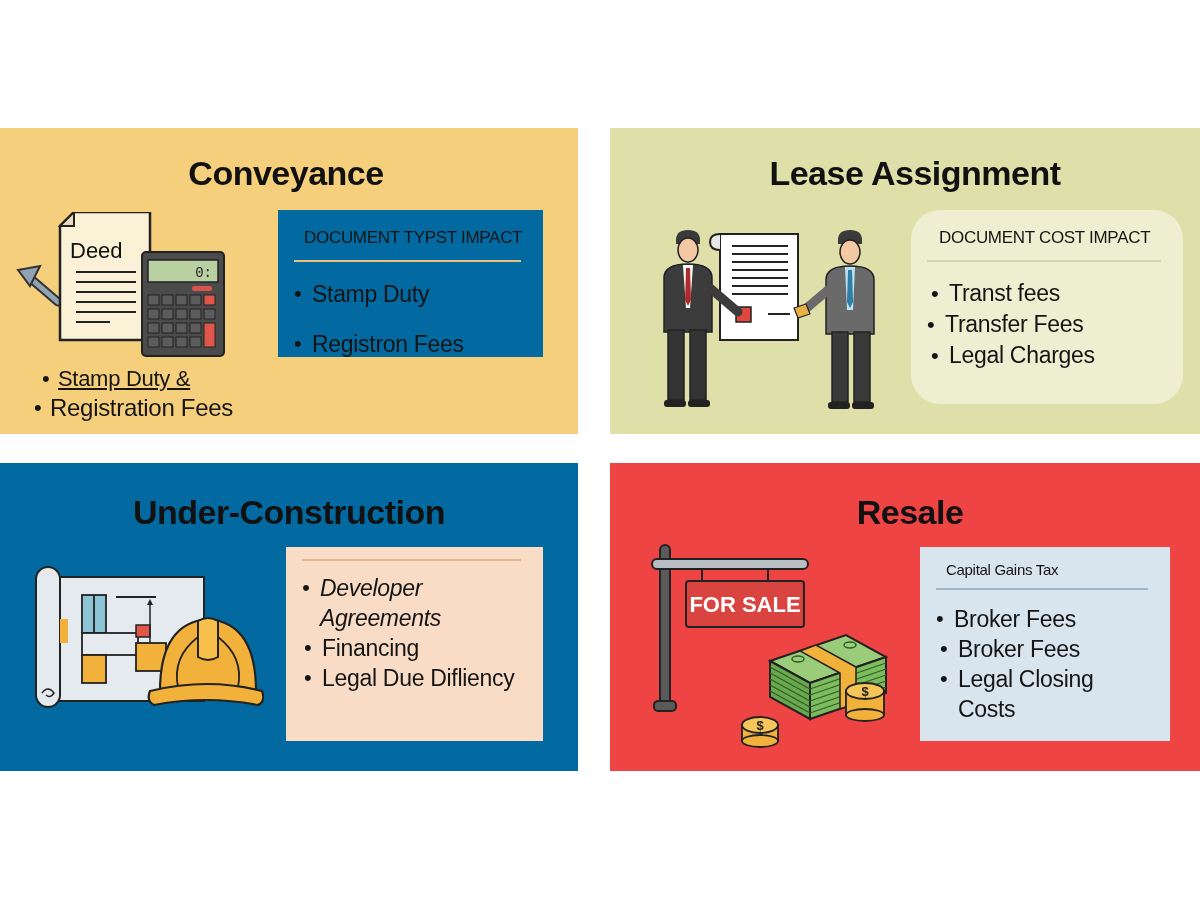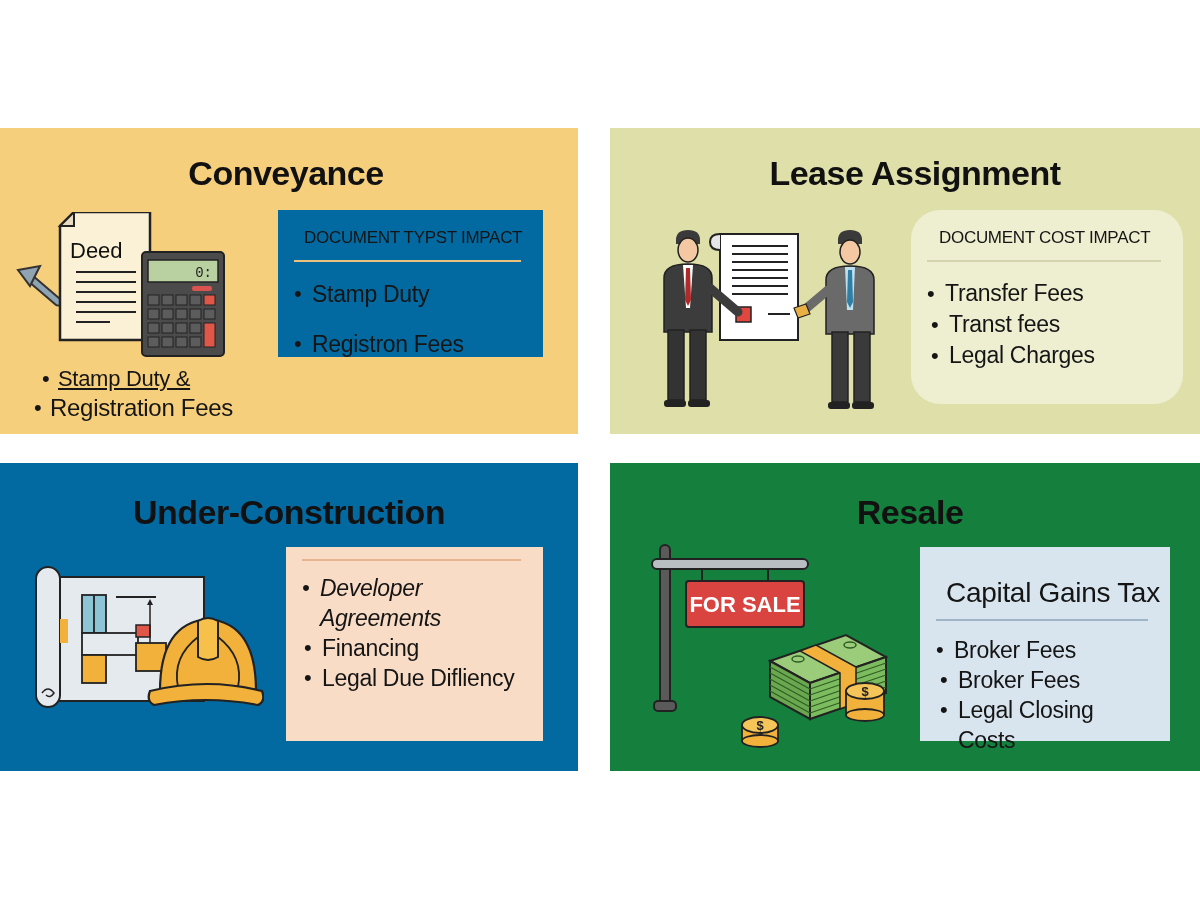--- a/index.html
+++ b/index.html
@@ -141,22 +141,22 @@
         <rect x="178" y="174" width="22" height="7" rx="3" fill="#222"></rect>
         <rect x="202" y="174" width="22" height="7" rx="3" fill="#222"></rect>
       </g>
     </svg>
   </div>
 
   <div class="info-box" style="left:301px; top:82px; width:272px; height:194px; background:#eeeed1;border-radius:29px;">
     <div class="info-heading" style="font-size:17px; padding-left:12px;">DOCUMENT COST IMPACT</div>
     <div class="info-rule" style="background:#d4d4ae;"></div>
     <ul class="bullets" style="margin-top:16px;">
+      <li style="line-height:31px; margin-left:4px;">Transt fees</li>
       <li style="line-height:31px;">Transfer Fees</li>
-      <li style="line-height:31px; margin-left:4px;">Transt fees</li>
       <li style="line-height:31px; margin-left:4px;">Legal Charges</li>
     </ul>
   </div>
 </div>
 
 <div class="panel" style="left:0; top:463px; width:578px; height:308px; background:#0369a1;">
   <div class="panel-title" style="top:30px; width:578px;">Under-Construction</div>
 
   <div class="illus" style="left:32px; top:100px; width:232px; height:150px;">
     <svg width="232" height="150" viewBox="0 0 232 150">
@@ -188,21 +188,21 @@
   <div class="info-box" style="left:286px; top:84px; width:257px; height:194px; background:#f9dcc6;">
     <div class="info-rule" style="background:#e9b58e;"></div>
     <ul class="bullets" style="margin-top:12px;">
       <li style="line-height:30px; width:150px;font-style:italic;">Developer Agreements</li>
       <li style="line-height:30px; margin-left:2px;">Financing</li>
       <li style="line-height:30px; margin-left:2px;">Legal Due Difliency</li>
     </ul>
   </div>
 </div>
 
-<div class="panel" style="left:610px; top:463px; width:590px; height:308px; background:#15803d;">
+<div class="panel" style="left:610px; top:463px; width:590px; height:308px; background:#ef4444;">
   <div class="panel-title" style="top:30px; width:600px;">Resale</div>
 
   <div class="illus" style="left:40px; top:78px; width:250px; height:212px;">
     <svg width="250" height="212" viewBox="0 0 250 212">
       <g>
         <rect x="10" y="4" width="10" height="160" rx="5" fill="#5a5a5a" stroke="#222" stroke-width="2"></rect>
         <rect x="4" y="160" width="22" height="10" rx="4" fill="#5a5a5a" stroke="#222" stroke-width="2"></rect>
         <rect x="2" y="18" width="156" height="10" rx="5" fill="#b9bec3" stroke="#222" stroke-width="2"></rect>
         <line x1="52" y1="28" x2="52" y2="42" stroke="#222" stroke-width="2"></line>
         <line x1="118" y1="28" x2="118" y2="42" stroke="#222" stroke-width="2"></line>
@@ -236,21 +236,21 @@
         <text x="215" y="155" text-anchor="middle" font-family="Liberation Sans, sans-serif" font-size="13" font-weight="bold" fill="#222">$</text>
         <rect x="92" y="184" width="36" height="16" fill="#f2b13a" stroke="#222" stroke-width="1.8"></rect>
         <ellipse cx="110" cy="200" rx="18" ry="6" fill="#f2b13a" stroke="#222" stroke-width="1.8"></ellipse>
         <ellipse cx="110" cy="184" rx="18" ry="8" fill="#f6c55a" stroke="#222" stroke-width="1.8"></ellipse>
         <text x="110" y="189" text-anchor="middle" font-family="Liberation Sans, sans-serif" font-size="13" font-weight="bold" fill="#222">$</text>
       </g>
     </svg>
   </div>
 
   <div class="info-box" style="left:310px; top:84px; width:250px; height:194px; background:#d8e4ee;">
-    <div class="info-heading" style="font-size:28px; padding-left:10px; margin-top:30px;">Capital Gains Tax</div>
+    <div class="info-heading" style="font-size:15px; padding-left:10px; margin-top:14px;">Capital Gains Tax</div>
     <div class="info-rule" style="background:#9fb5c7; margin-top:10px;"></div>
     <ul class="bullets" style="margin-top:14px;">
       <li style="line-height:30px;">Broker Fees</li>
       <li style="line-height:30px; margin-left:4px;">Broker Fees</li>
       <li style="line-height:30px; margin-left:4px;">Legal Closing Costs</li>
     </ul>
   </div>
 </div>
 
 </body></html>

